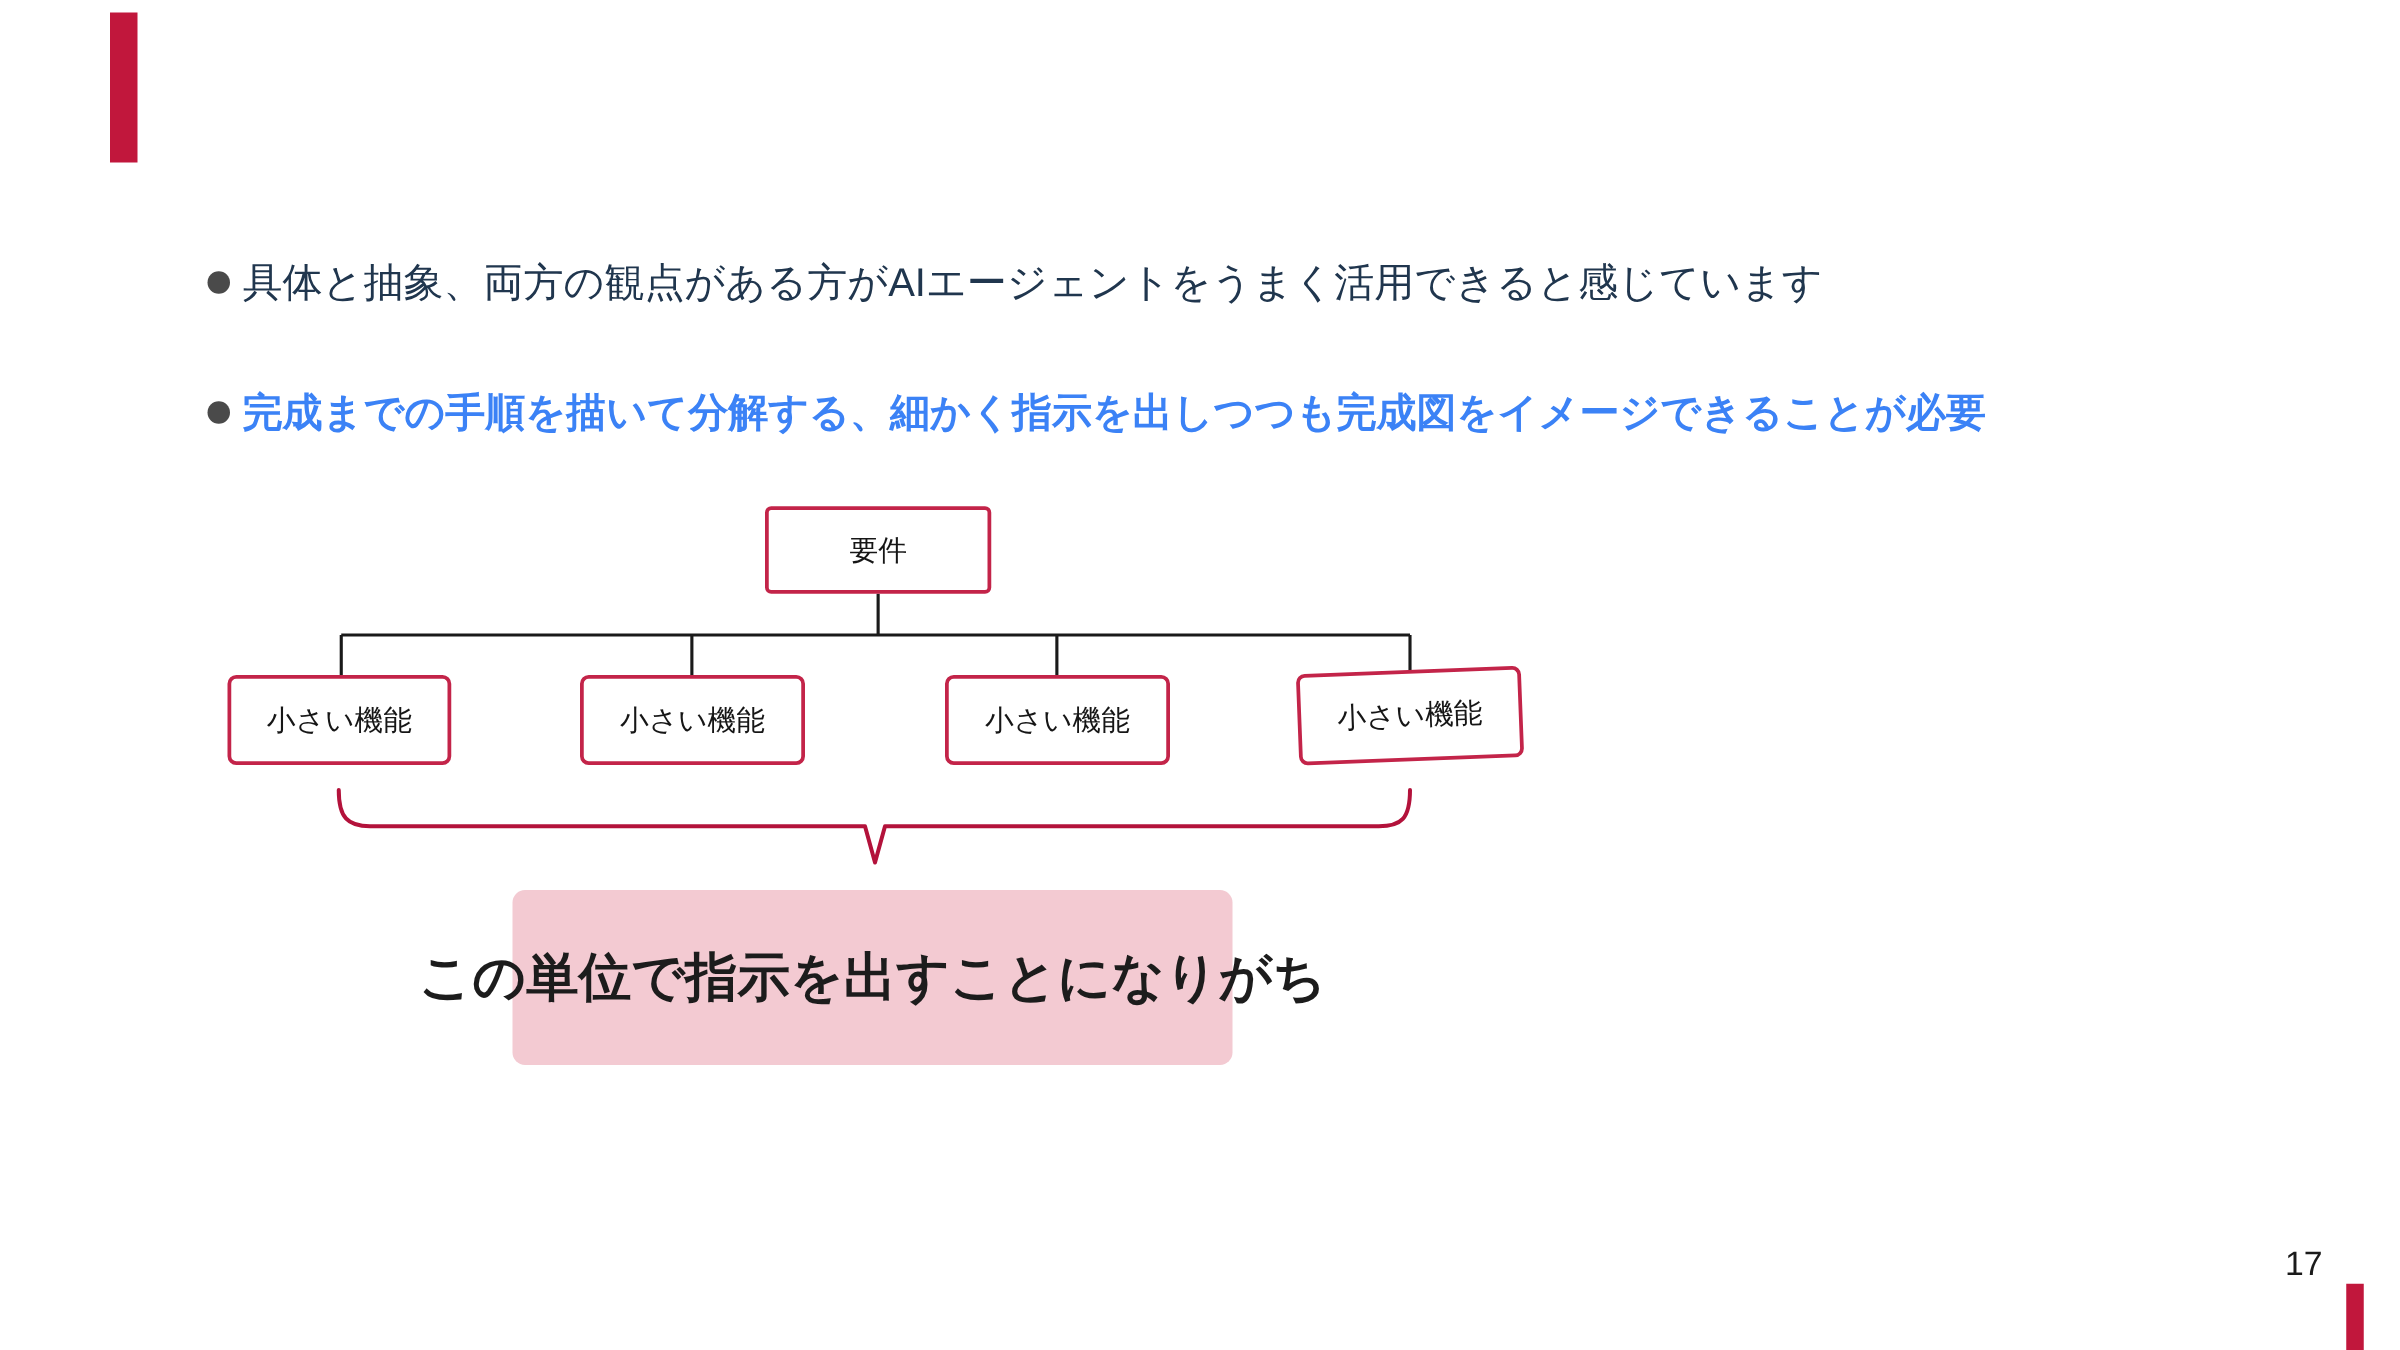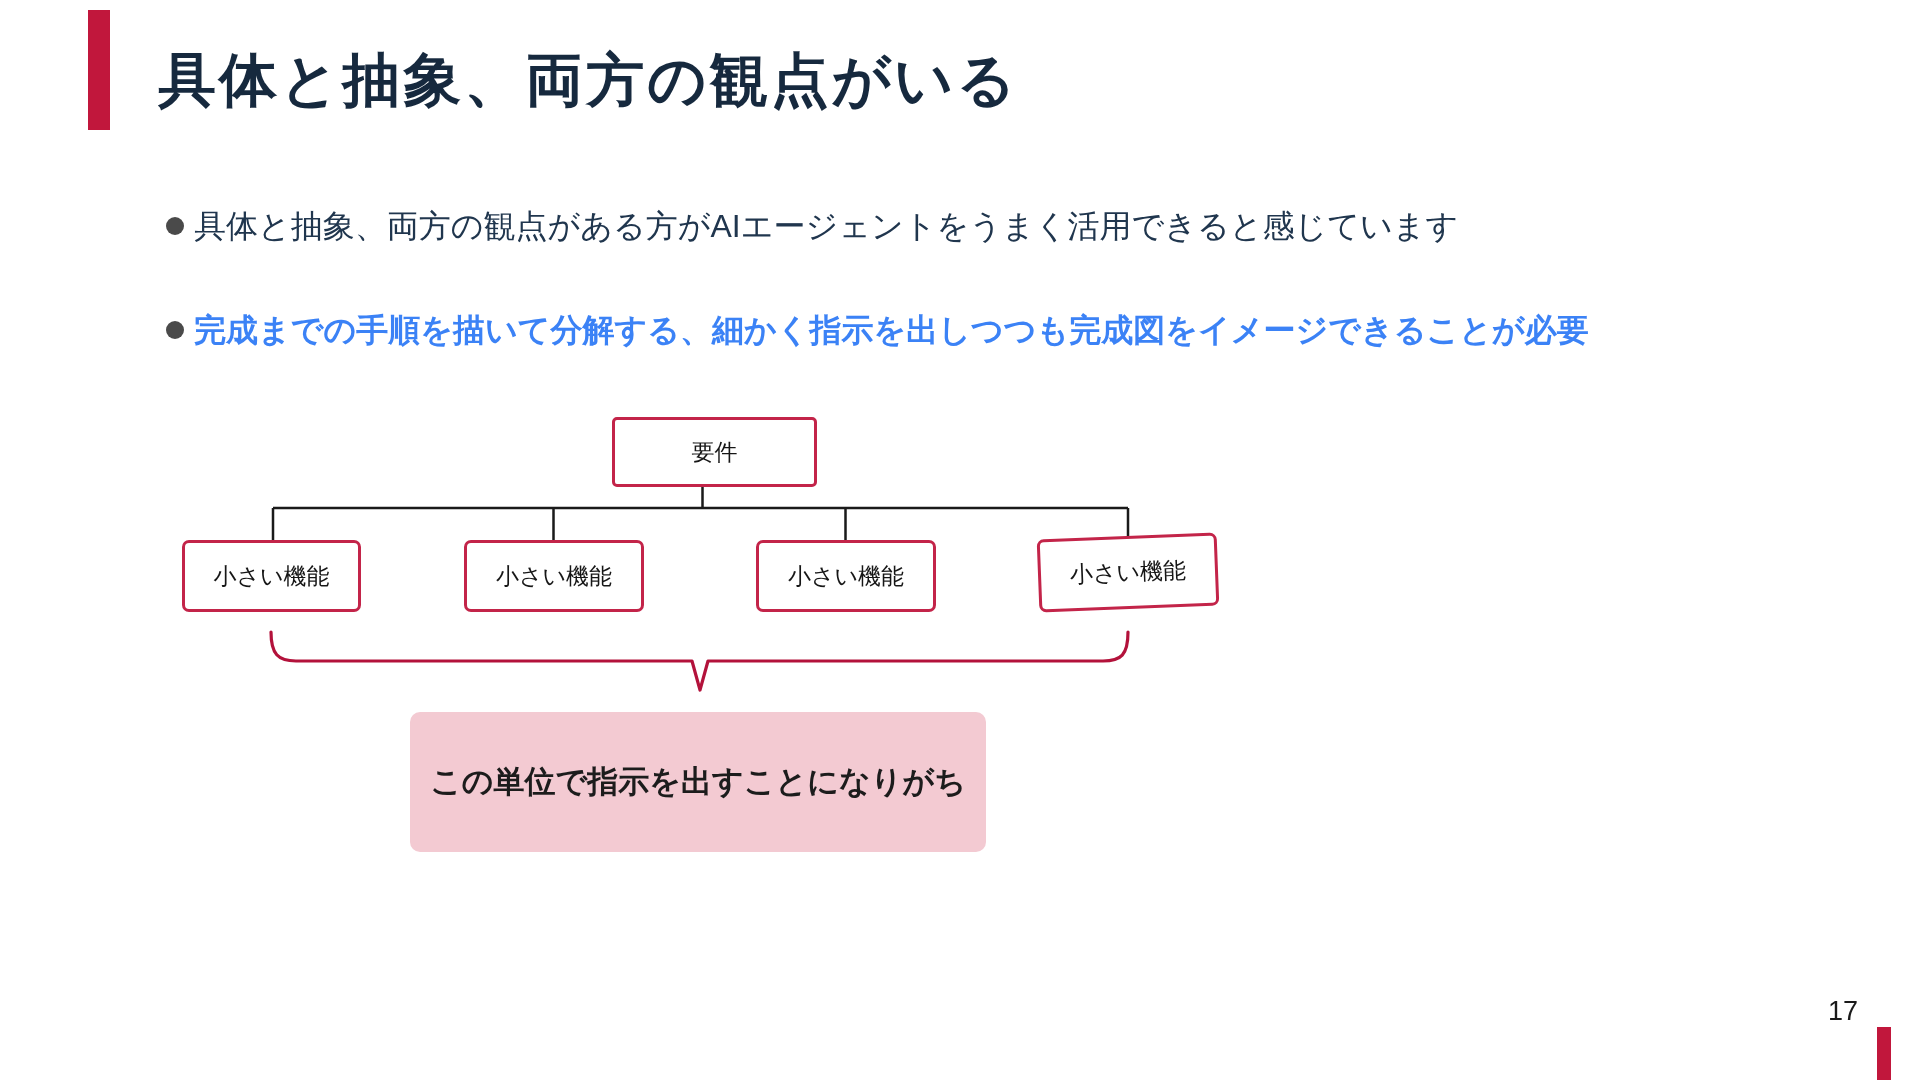--- a/index.html
+++ b/index.html
@@ -71,39 +71,39 @@
     align-items: center;
     justify-content: center;
     background: #ffffff;
     border: 3px solid #C32449;
     border-radius: 7px;
     font-size: 23px;
     color: #161616;
     box-sizing: border-box;
     white-space: nowrap;
   }
-  .node-root  { left: 612px;  top: 405px; width: 205px; height: 70px; border-radius: 5px; margin-top: 12px; }
+  .node-root  { left: 612px;  top: 405px; width: 181px; height: 70px; border-radius: 5px; }
   .node-c1    { left: 182px;  top: 540px; width: 179px; height: 72px; }
   .node-c2    { left: 464px;  top: 540px; width: 180px; height: 72px; }
   .node-c3    { left: 756px;  top: 540px; width: 180px; height: 72px; }
   .node-c4    { left: 1038px; top: 536px; width: 180px; height: 73px; transform: rotate(-2.2deg); }
 
   
   .annotation-box {
     position: absolute;
     left: 410px; top: 712px;
     width: 576px; height: 140px;
     background: #F3CAD2;
     border-radius: 10px;
     display: flex;
     align-items: center;
     justify-content: center;
   }
   .annotation-text {
-    font-size: 31px;
+    font-size: 42px;
     font-weight: 600;
     color: #1C1C1C;
     white-space: nowrap;
   }
 
   
   .page-number {
     position: absolute;
     left: 1828px; top: 996px;
     font-size: 27px;
@@ -115,21 +115,20 @@
     width: 14px; height: 53px;
     background: #C1173C;
   }
 </style>
 </head>
 <body>
 
 <div class="slide">
 
   <div class="title-accent"></div>
-  <h1 class="slide-title">具体と抽象、両方の観点がいる</h1>
 
   <div class="bullet-row bullet-row-1">
     <span class="bullet-dot"></span>
     <span class="bullet-text bullet-text-1">具体と抽象、両方の観点がある方がAIエージェントをうまく活用できると感じています</span>
   </div>
 
   <div class="bullet-row bullet-row-2">
     <span class="bullet-dot"></span>
     <span class="bullet-text bullet-text-2">完成までの手順を描いて分解する、細かく指示を出しつつも完成図をイメージできることが必要</span>
   </div>

